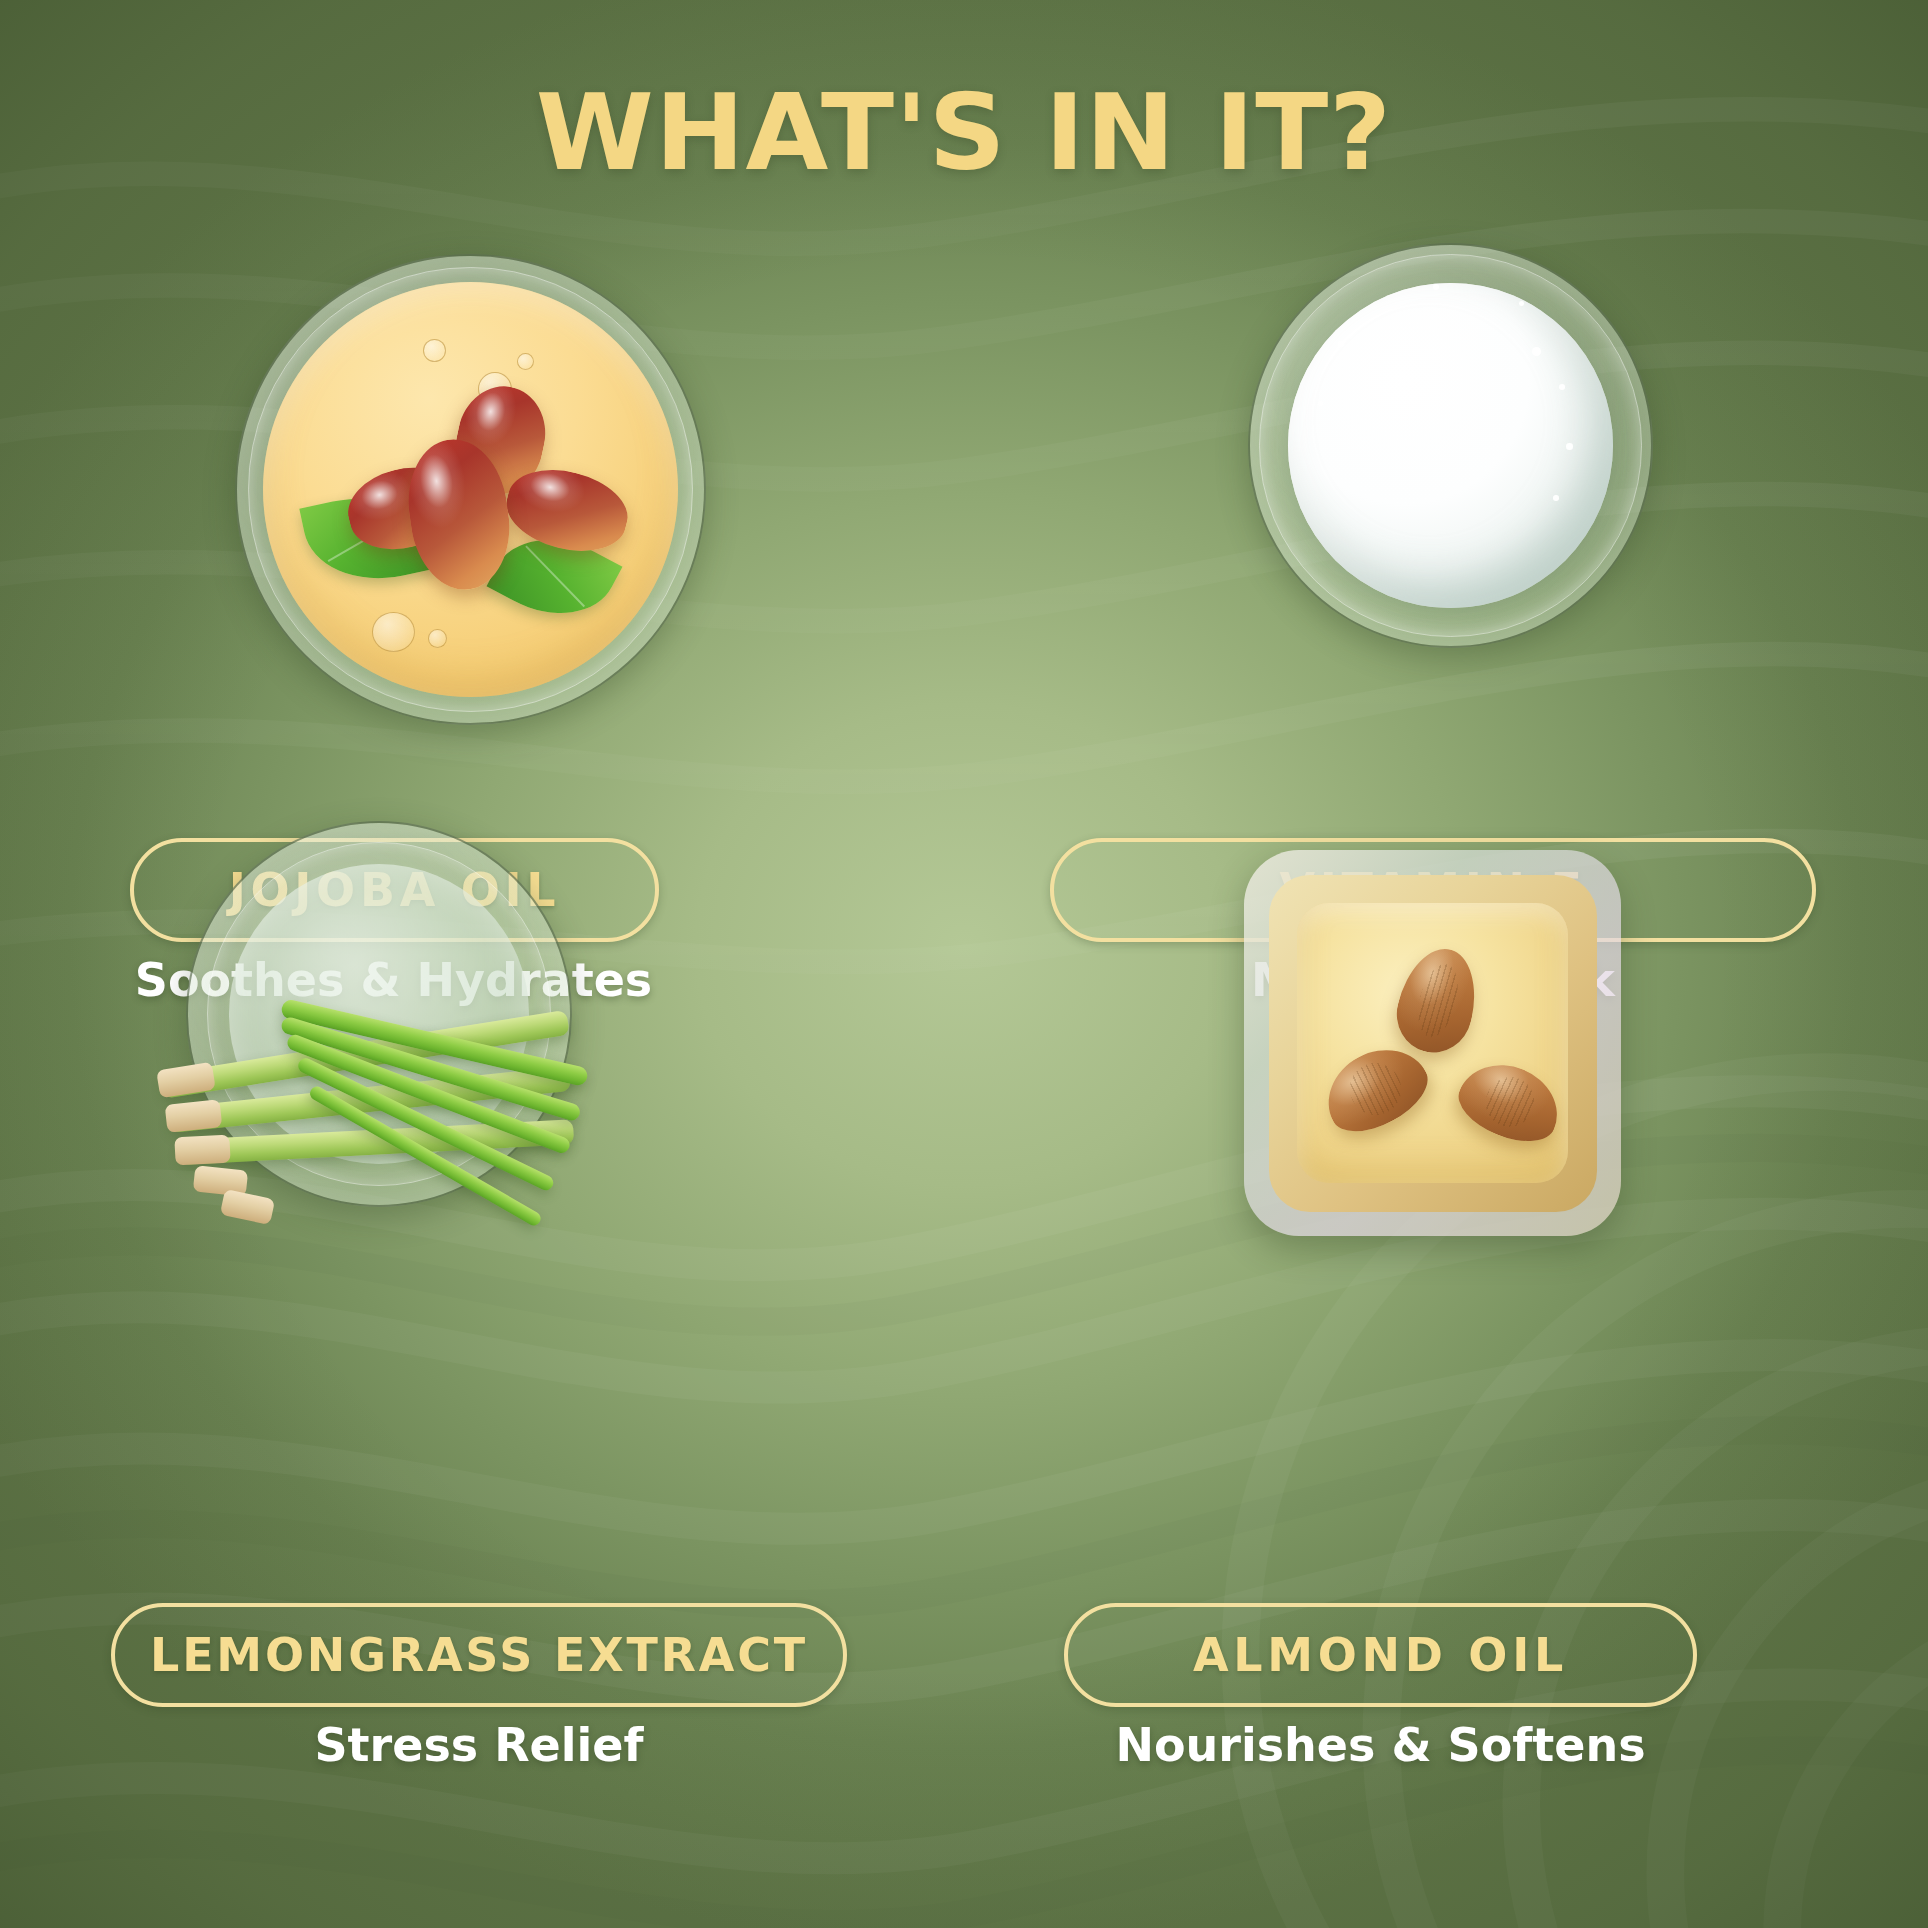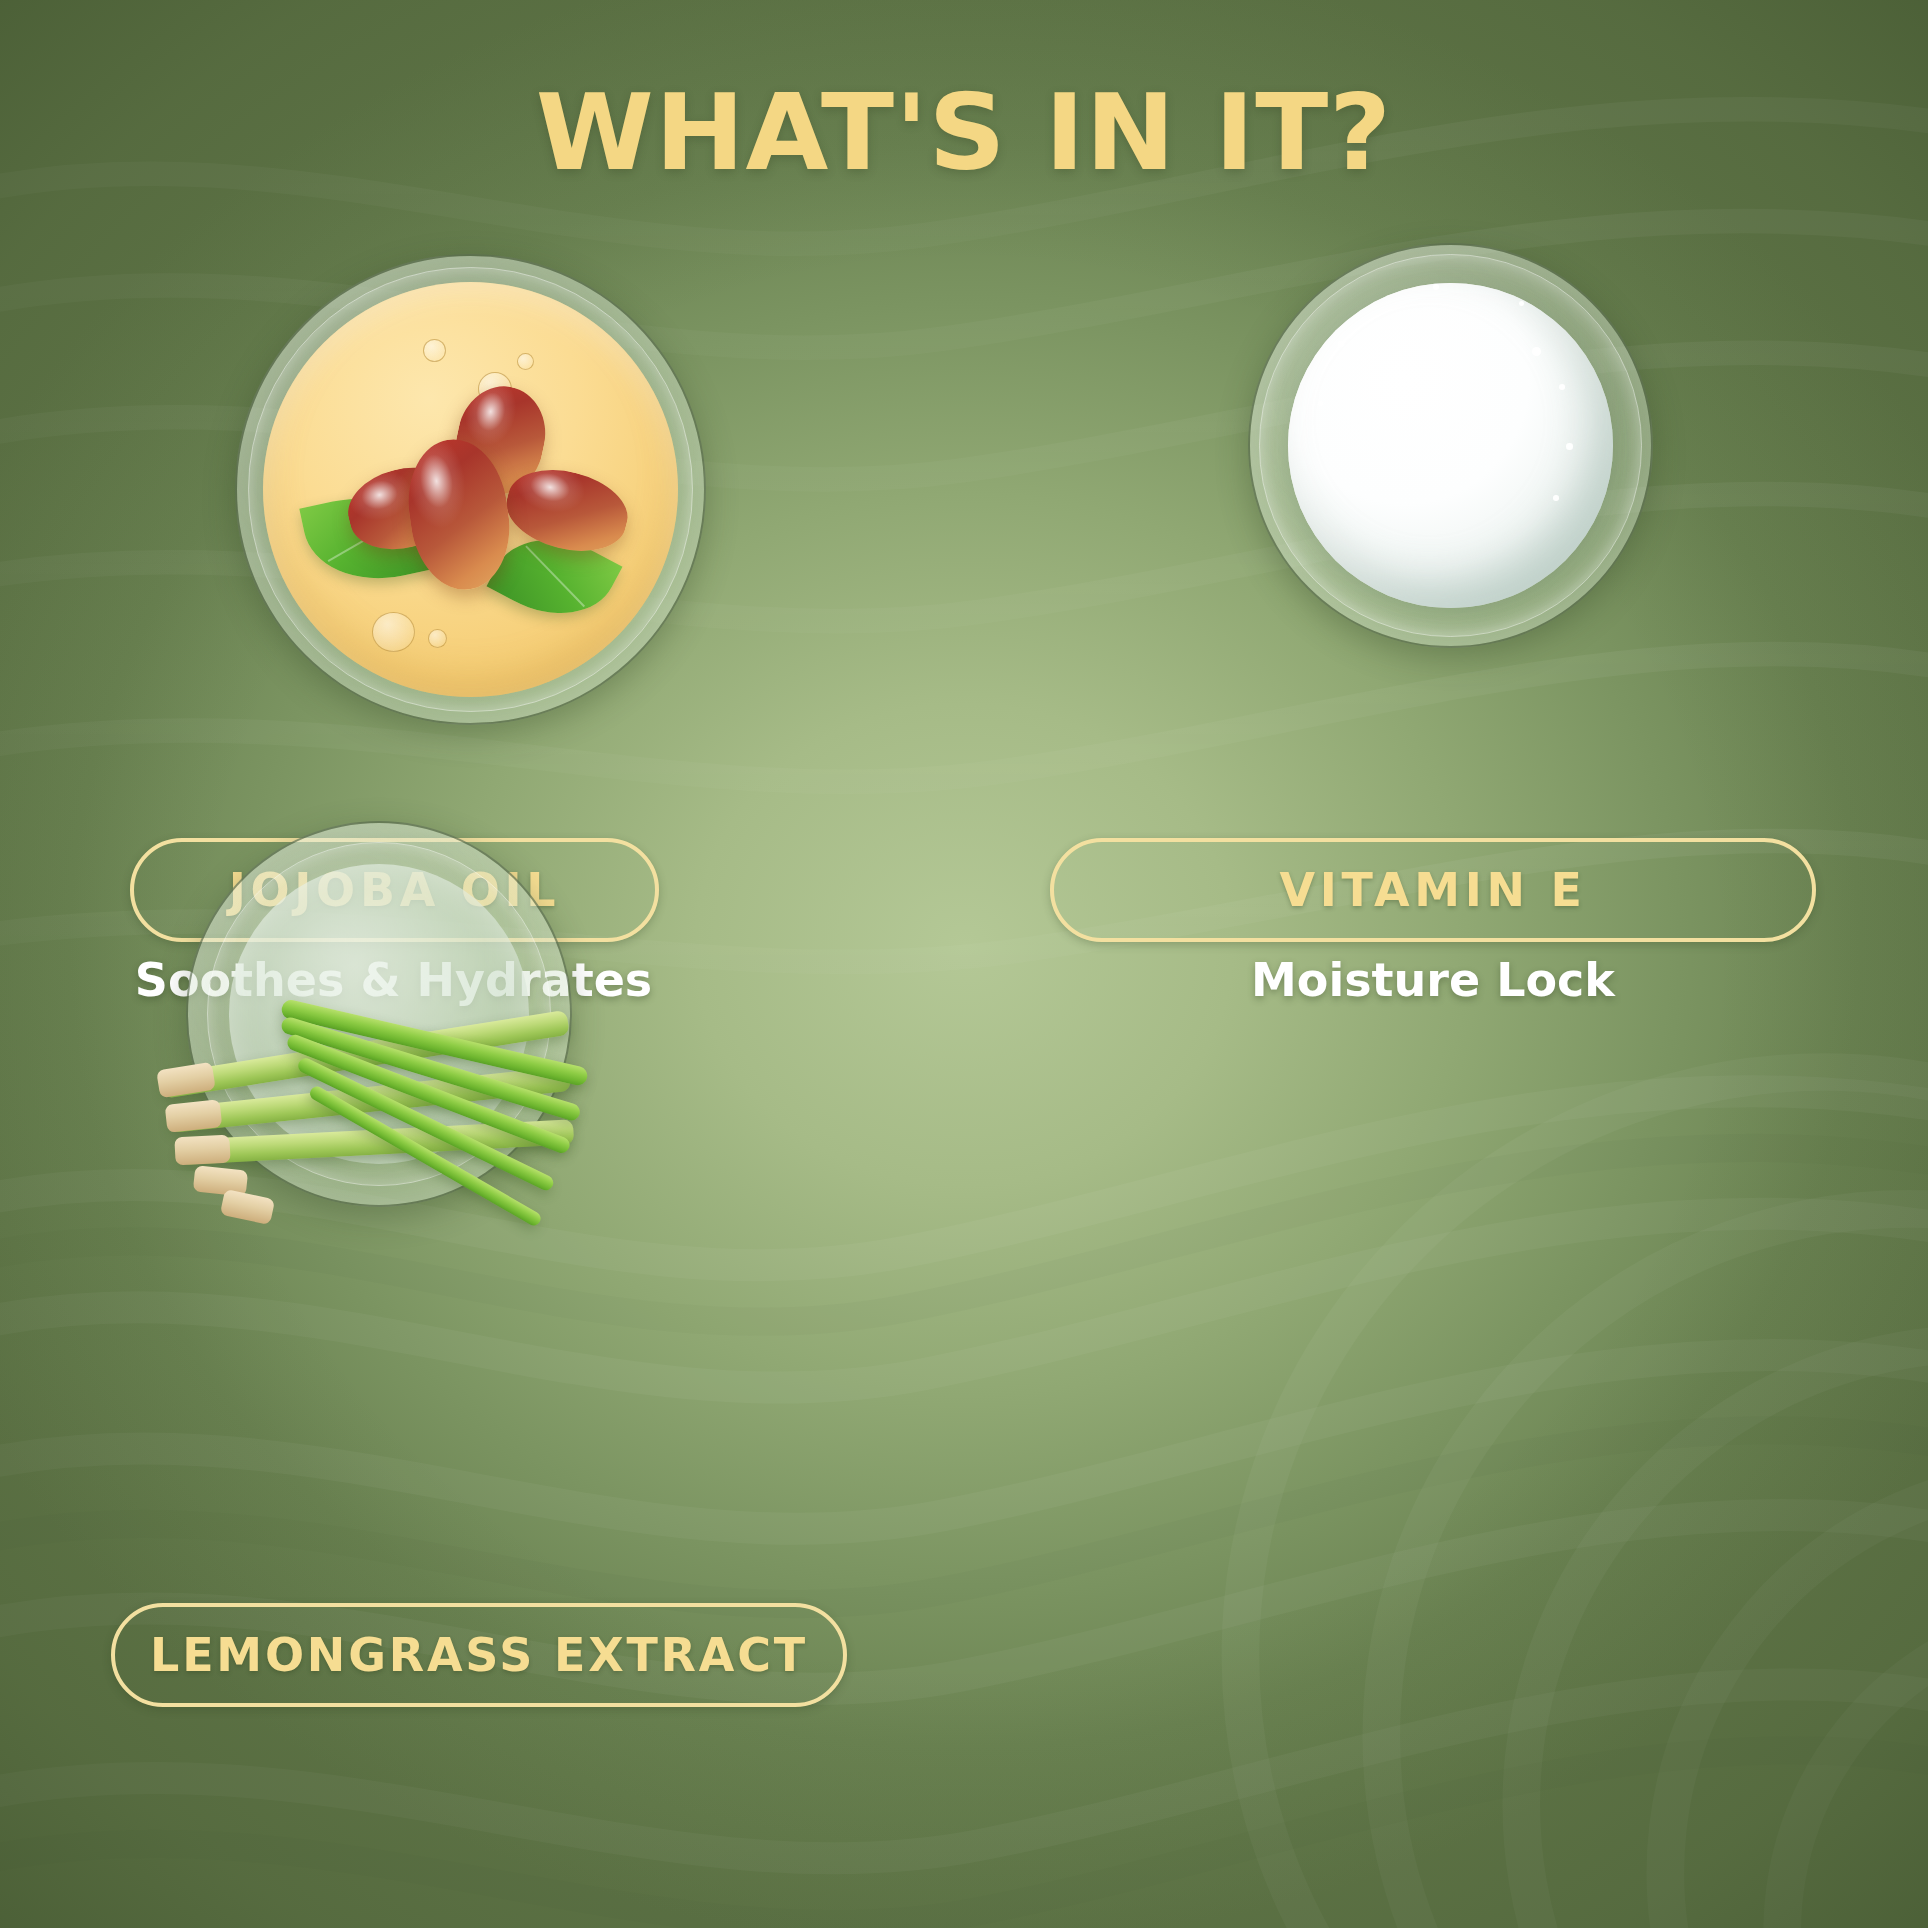--- a/index.html
+++ b/index.html
@@ -307,17 +307,34 @@
       <div class="stalk-base" style="left:158px;top:124px;width:56px;height:28px;transform:rotate(-9deg);"></div>
       <div class="stalk-base" style="left:166px;top:160px;width:55px;height:28px;transform:rotate(-6deg);"></div>
       <div class="stalk-base" style="left:175px;top:194px;width:55px;height:28px;transform:rotate(-3deg);"></div>
       <div class="stalk-base" style="left:194px;top:226px;width:53px;height:26px;transform:rotate(6deg);"></div>
       <div class="stalk-base" style="left:222px;top:252px;width:51px;height:26px;transform:rotate(12deg);"></div>
     </div>
 
     <div class="pill" style="left:111px;top:661px;width:736px;height:104px;">
       <span class="pill-label" style="font-size:46px;letter-spacing:2.8px;">LEMONGRASS EXTRACT</span>
     </div>
+    <div class="subtitle" style="left:111px;top:776px;width:736px;font-size:46px;">Stress Relief</div>
   </div>
 
+  <div class="card" style="left:960px;top:942px;width:968px;height:987px;">
+
+    <div class="sq-jar" style="left:284px;top:-92px;width:377px;height:386px;">
+      <div class="sq-outer"></div>
+      <div class="sq-mid" style="inset:24.5px;"></div>
+      <div class="sq-inner" style="inset:53px;"></div>
+      <div class="almond" style="left:156px;top:98px;width:75px;height:105px;transform:rotate(14deg);"></div>
+      <div class="almond" style="left:79px;top:203px;width:105px;height:72px;transform:rotate(-28deg);"></div>
+      <div class="almond" style="left:215px;top:217px;width:102px;height:70px;transform:rotate(22deg);"></div>
+    </div>
+
+    <div class="pill" style="left:104px;top:661px;width:633px;height:104px;">
+      <span class="pill-label" style="font-size:46px;letter-spacing:4.7px;">ALMOND OIL</span>
+    </div>
+    <div class="subtitle" style="left:70px;top:776px;width:701px;font-size:46px;">Nourishes &amp; Softens</div>
+  </div>
 
 </div>
 
 
 </body></html>

